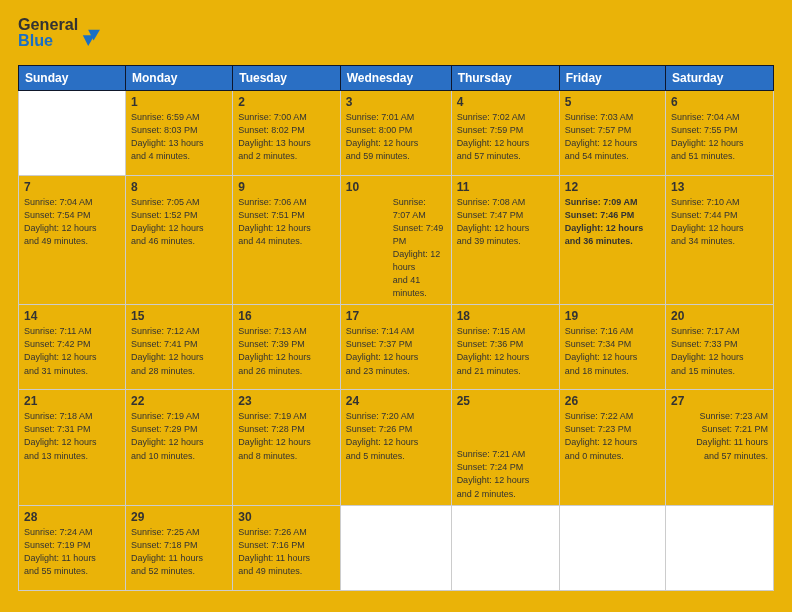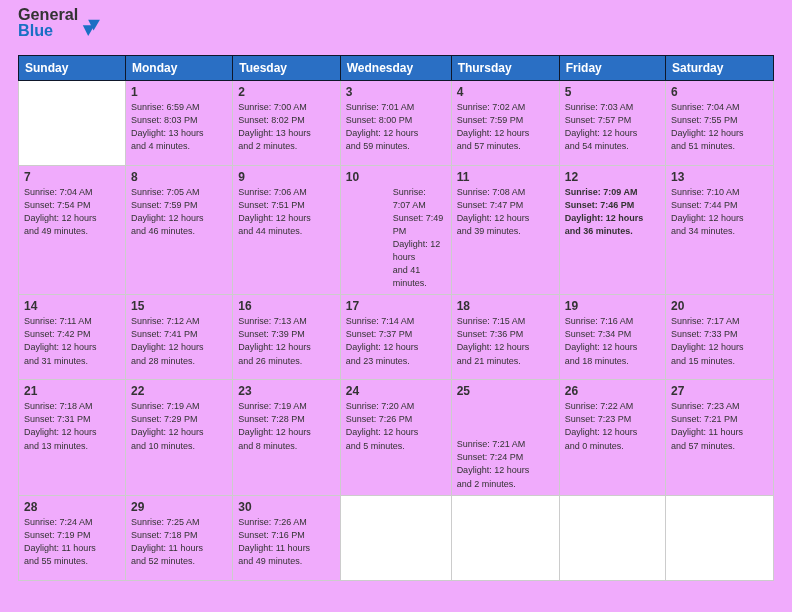--- a/index.html
+++ b/index.html
@@ -6,22 +6,22 @@
     body {
       font-family: Arial, sans-serif;
       background: #fff;
       width: 792px;
       height: 612px;
       overflow: hidden;
     }
     .page {
       width: 792px;
       height: 612px;
-      padding: 0 18px 10px 18px;
-      background: #f0abfc;
+      padding: 10px 18px 10px 18px;
+      background: #eab308;
     }
     .header {
       display: flex;
       justify-content: space-between;
       align-items: flex-start;
       margin-bottom: 10px;
     }
     .logo {
       display: flex;
       flex-direction: column;
@@ -161,21 +161,21 @@
           <td>
             <span class="day-num">7</span>
             <div class="day-info" style="white-space: pre-line;">Sunrise: 7:04 AM
 Sunset: 7:54 PM
 Daylight: 12 hours
 and 49 minutes.</div>
           </td>
           <td>
             <span class="day-num">8</span>
             <div class="day-info" style="white-space: pre-line;">Sunrise: 7:05 AM
-Sunset: 7:59 PM
+Sunset: 1:52 PM
 Daylight: 12 hours
 and 46 minutes.</div>
           </td>
           <td>
             <span class="day-num">9</span>
             <div class="day-info" style="white-space: pre-line;">Sunrise: 7:06 AM
 Sunset: 7:51 PM
 Daylight: 12 hours
 and 44 minutes.</div>
           </td>
@@ -297,21 +297,21 @@
           </td>
           <td>
             <span class="day-num">26</span>
             <div class="day-info" style="white-space: pre-line;">Sunrise: 7:22 AM
 Sunset: 7:23 PM
 Daylight: 12 hours
 and 0 minutes.</div>
           </td>
           <td>
             <span class="day-num">27</span>
-            <div class="day-info" style="white-space: pre-line;">Sunrise: 7:23 AM
+            <div class="day-info" style="white-space: pre-line; text-align: right;">Sunrise: 7:23 AM
 Sunset: 7:21 PM
 Daylight: 11 hours
 and 57 minutes.</div>
           </td>
         </tr>
         <tr>
           <td>
             <span class="day-num">28</span>
             <div class="day-info" style="white-space: pre-line;">Sunrise: 7:24 AM
 Sunset: 7:19 PM

